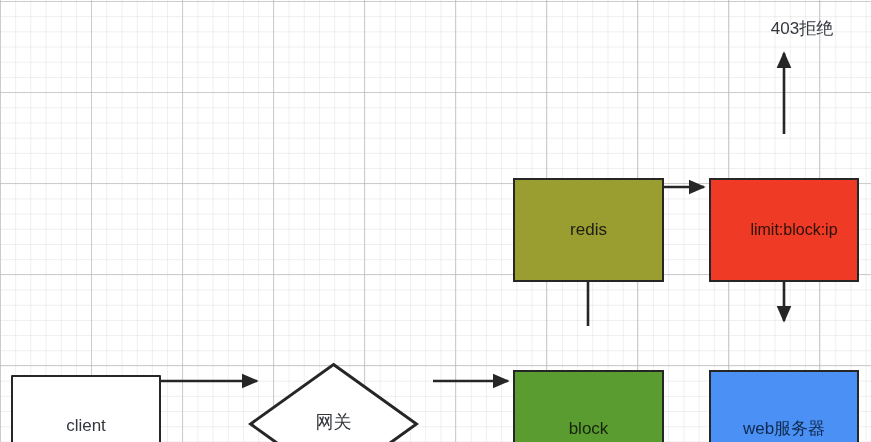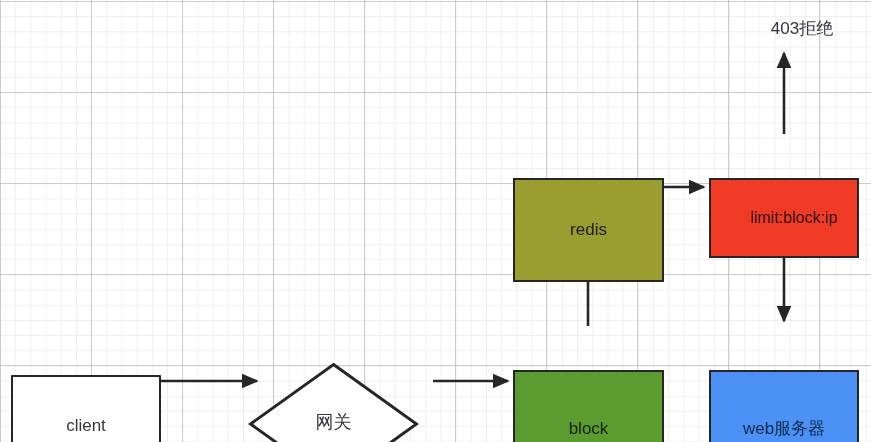--- a/index.html
+++ b/index.html
@@ -78,21 +78,21 @@
   }
   #node-redis {
     left: 513px; top: 134px;
     width: 151px; height: 104px;
     background: #9a9d2f;
     font-size: 17px;
     color: #1d1d14;
   }
   #node-limit {
     left: 709px; top: 134px;
-    width: 150px; height: 80px;
+    width: 150px; height: 104px;
     background: #ef3b26;
     font-size: 16px;
     color: #2a1109;
     padding-left: 20px;
   }
   #node-nginx {
     left: 513px; top: 326px;
     width: 151px; height: 118px;
     background: #5a9c2f;
     font-size: 17px;

